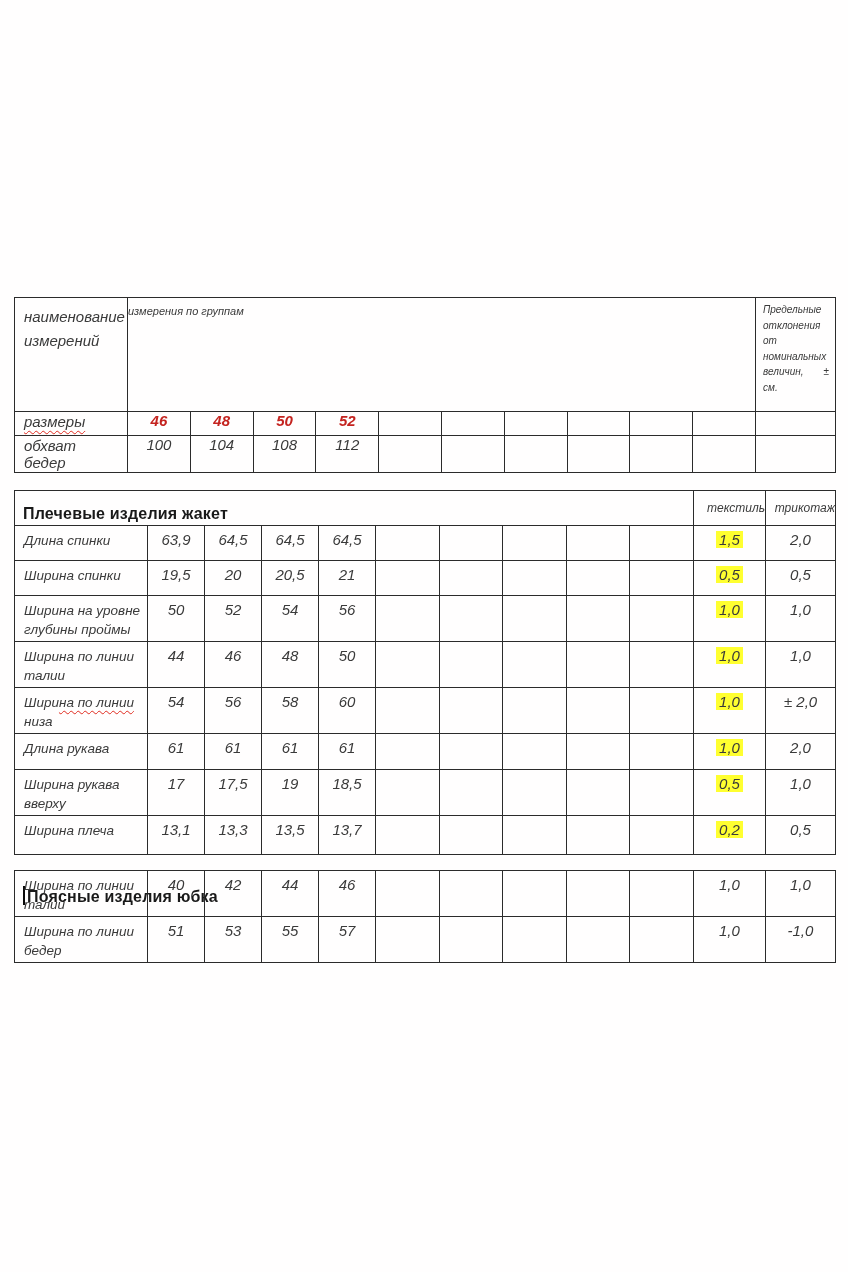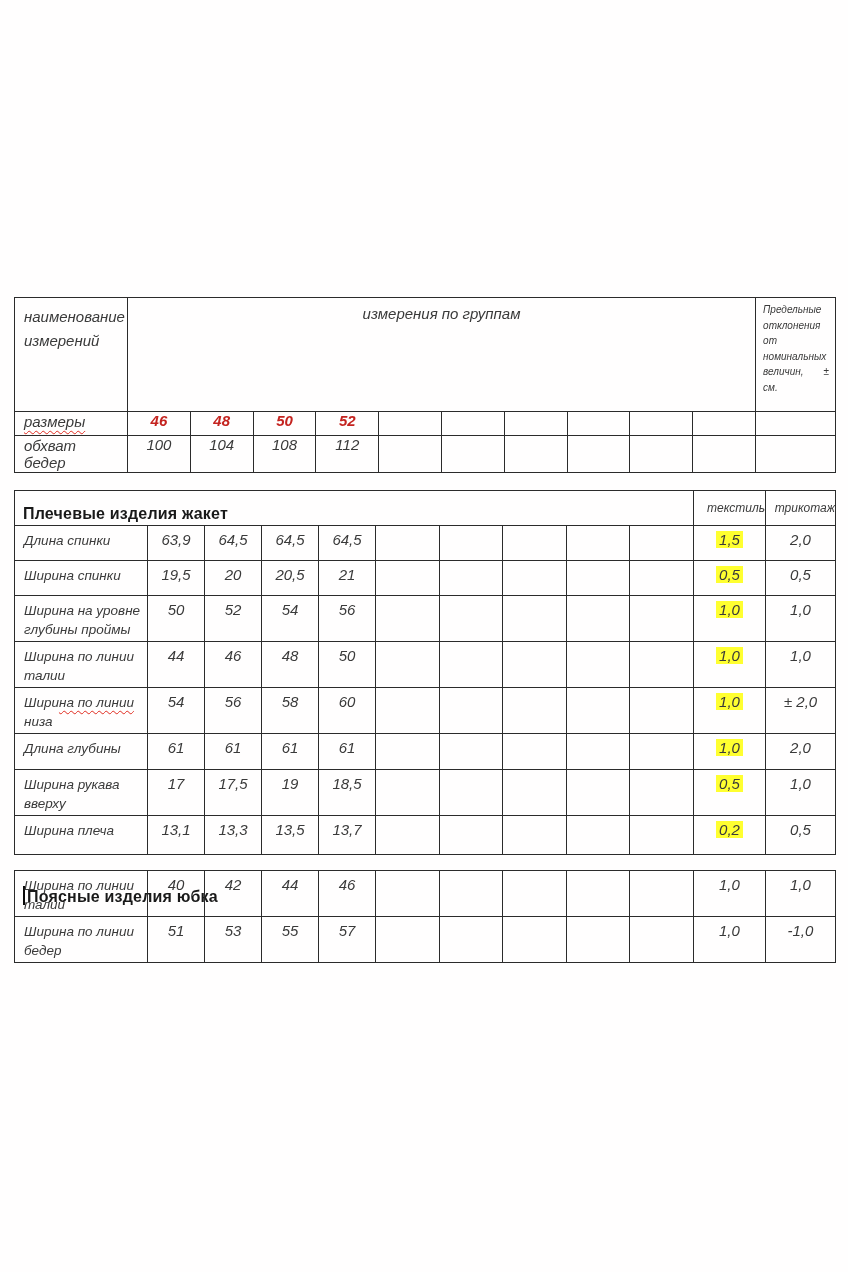--- a/index.html
+++ b/index.html
@@ -7,21 +7,21 @@
     position:relative; width:848px; height:1272px; background:#fffefe;
     font-family:"Liberation Sans", sans-serif; color:#3a3a3a; overflow:hidden;
   }
   table.t { position:absolute; left:14px; border-collapse:collapse; table-layout:fixed;font-style:italic; }
   table.t td { border:1.5px solid #2b2b2b; padding:0; vertical-align:top; overflow:hidden; }
 
   
   .t1 { top:297px; width:822px; }
   .t1 td { vertical-align:middle; }
   .t1 .hdr-name { vertical-align:top; font-size:15px; line-height:24px; padding:7px 6px 0 9px; }
-  .t1 .hdr-groups { vertical-align:top; text-align:center; font-size:15px; padding-top:7px; }
+  .t1 .hdr-groups { vertical-align:top; font-size:11px; padding-top:7px; }
   .t1 .hdr-limits { vertical-align:top; font-size:10px; line-height:15.5px; padding:4px 6px 16px 7px;
                     text-align:justify; }
   .t1 .lbl { font-size:15px; padding:1px 15px 1px 9px; }
   .t1 .val { text-align:center; font-size:15px; }
 
   
   .t2 { top:490px; width:821px; }
   .t3 { top:870px; width:821px; }
   .t2 .lbl, .t3 .lbl { font-size:13.5px; line-height:19px; padding:5px 4px 2px 9px; }
   .t2 .val, .t3 .val { text-align:center; font-size:15px; padding-top:5px; }
@@ -183,21 +183,21 @@
       <td class="val">60</td>
       <td></td>
           <td></td>
       <td></td>
           <td></td>
       <td></td>
       <td class="val"><span class="hl">1,0</span></td>
       <td class="val">± 2,0</td>
     </tr>
     <tr style="height:36px">
-      <td class="lbl">Длина глубины</td>
+      <td class="lbl">Длина рукава</td>
       <td class="val">61</td>
       <td class="val">61</td>
       <td class="val">61</td>
       <td class="val">61</td>
       <td></td>
           <td></td>
       <td></td>
           <td></td>
       <td></td>
       <td class="val"><span class="hl">1,0</span></td>

